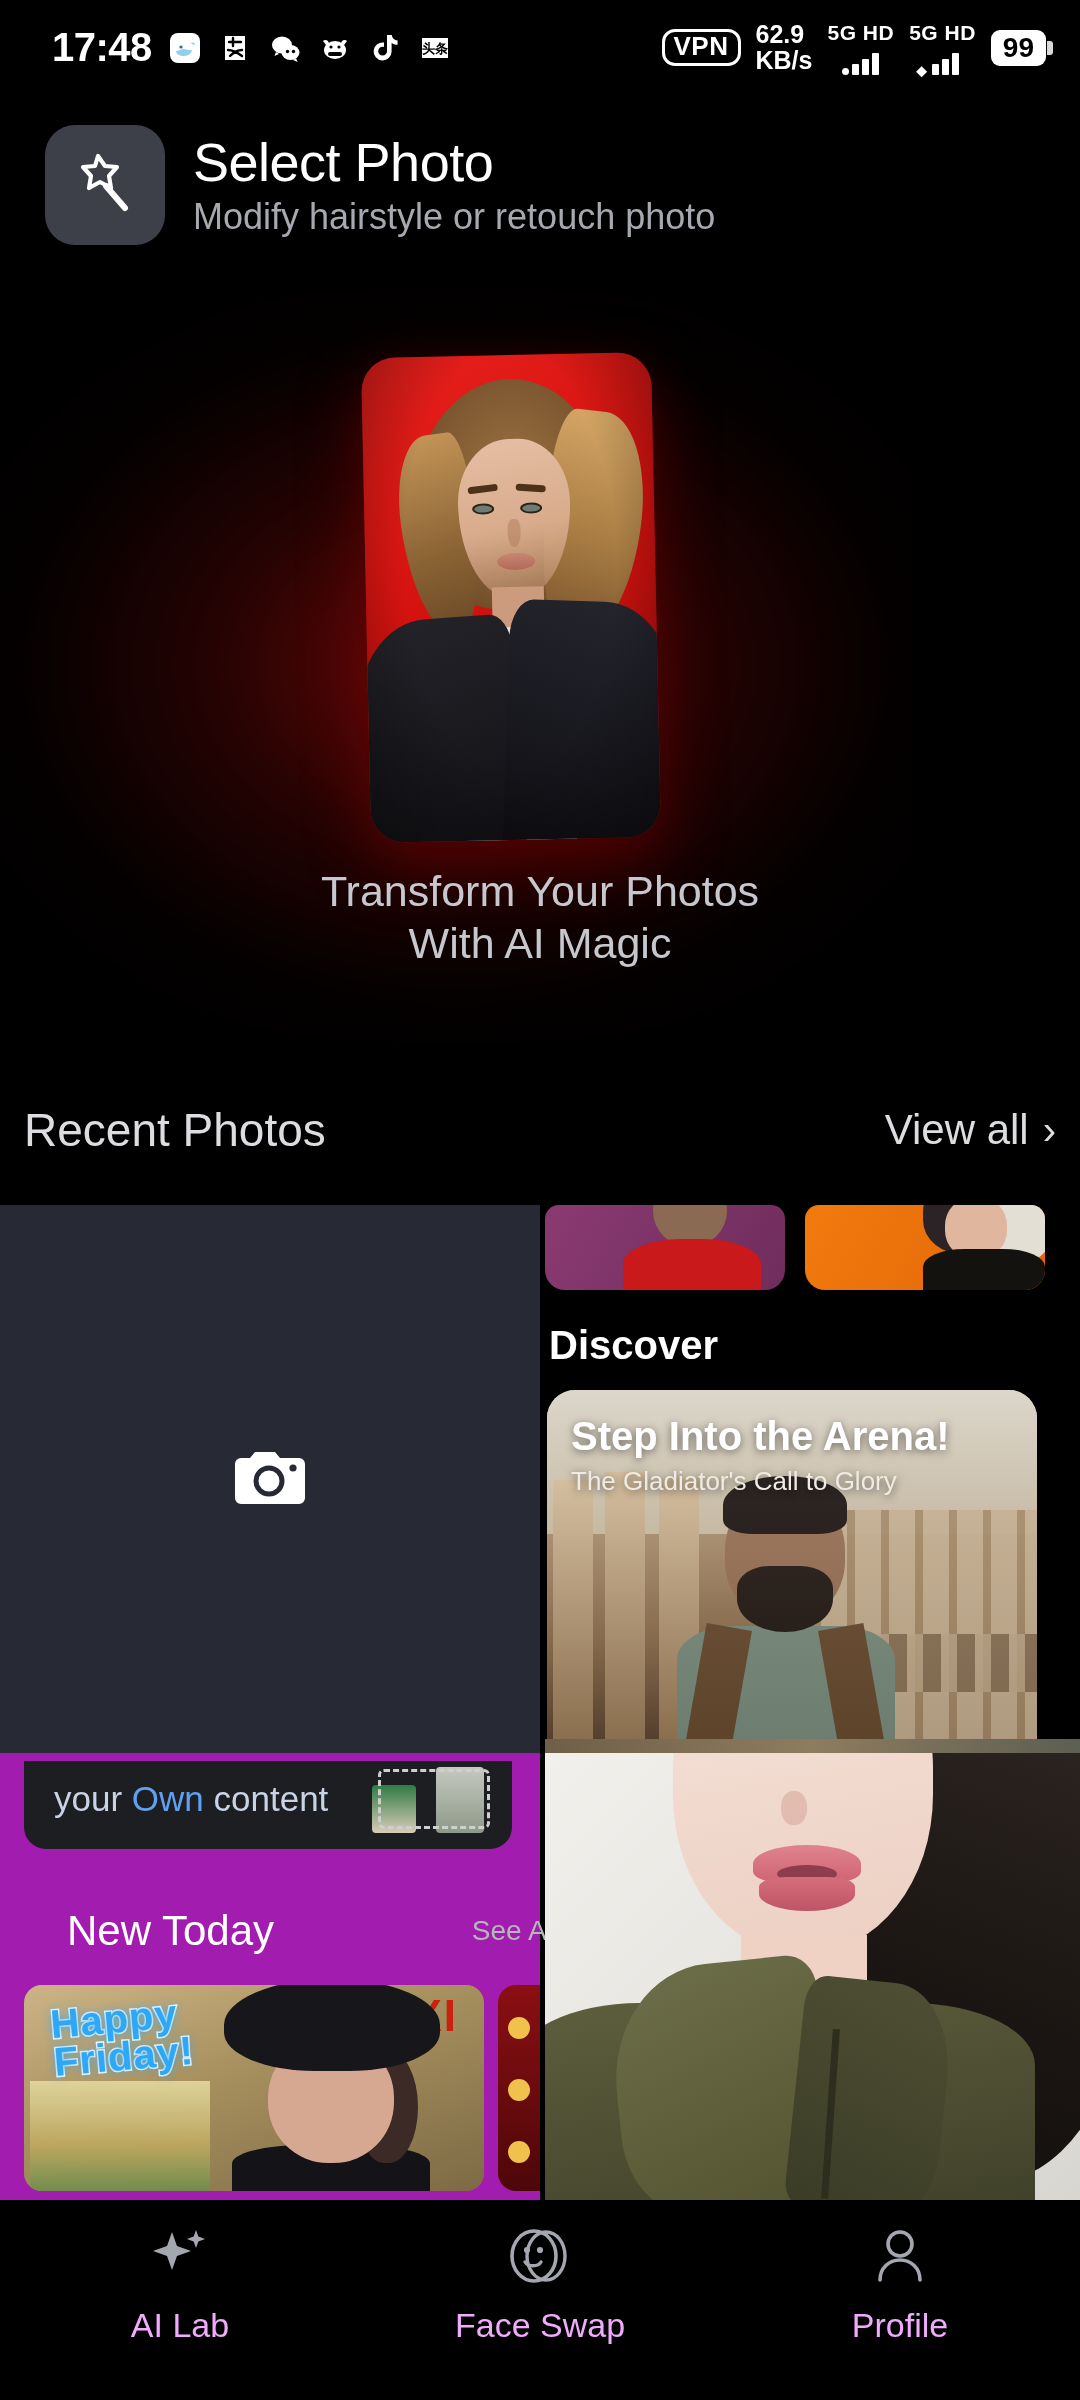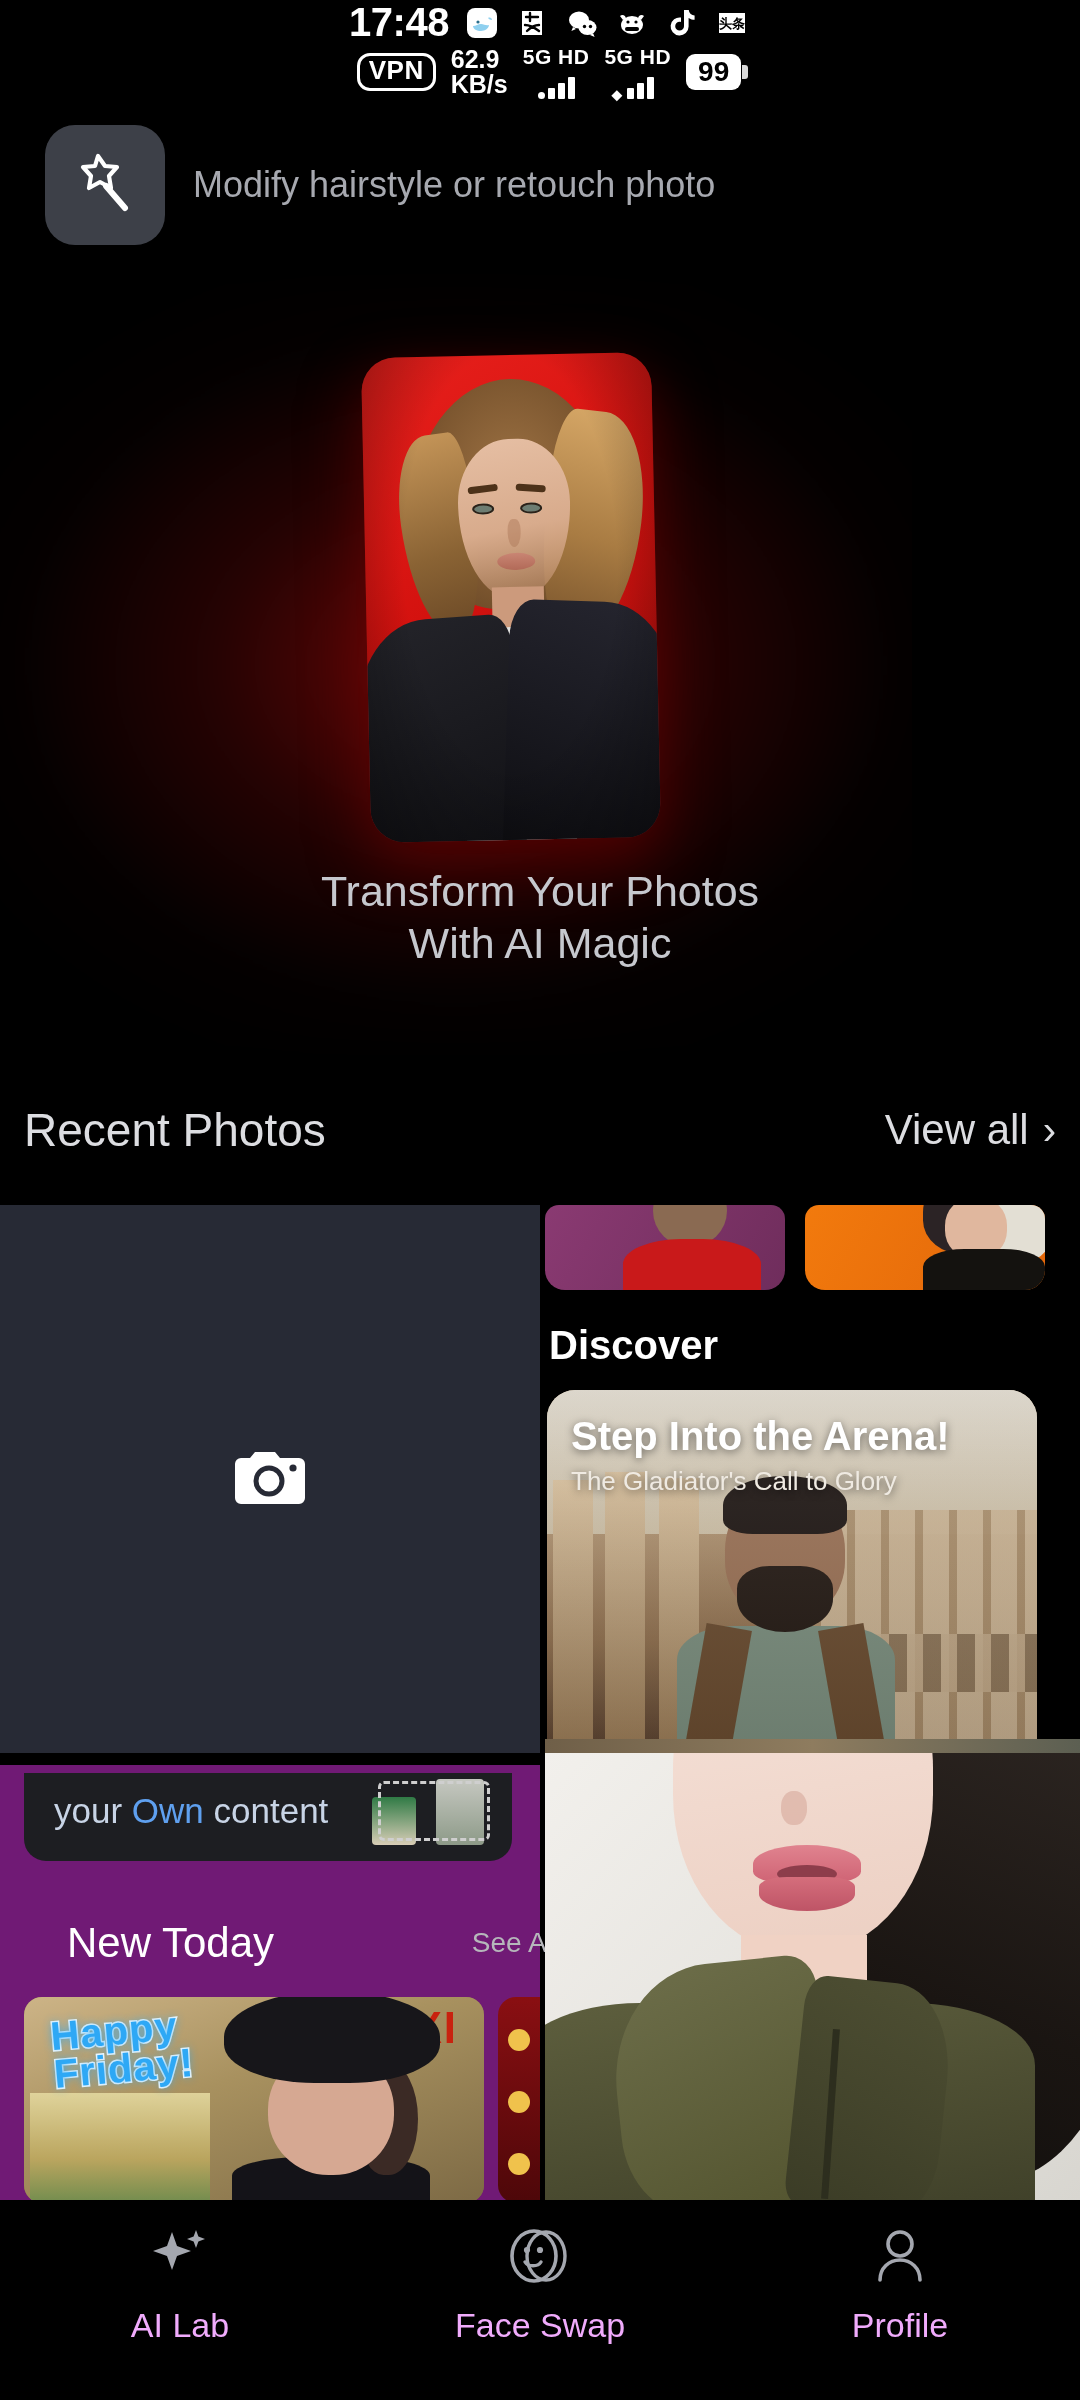--- a/index.html
+++ b/index.html
@@ -7,21 +7,20 @@
   body{
     width:1080px; height:2400px; position:relative; overflow:hidden;
     font-family:"Liberation Sans", sans-serif; color:#fff;
   }
 
   
   .statusbar{
     position:absolute; left:0; top:0; width:1080px; height:95px;
     display:flex; align-items:center; justify-content:space-between;
     padding:0 34px 0 52px;
-    flex-direction:column;
   }
   .sb-left{ display:flex; align-items:center; gap:16px; }
   .sb-clock{ font-size:40px; font-weight:700; letter-spacing:-0.5px; color:#fff; }
   .sb-ico{ width:34px; height:34px; display:flex; align-items:center; justify-content:center; }
   .sb-ico svg{ display:block; }
   .sb-right{ display:flex; align-items:center; gap:15px; }
   .vpn-badge{
     border:3px solid #fff; border-radius:13px; padding:1px 9px 3px;
     font-size:26px; font-weight:700; line-height:1.05; letter-spacing:0.5px;
   }
@@ -180,21 +179,21 @@
   .dc-man-beard{ position:absolute; left:190px; top:176px; width:96px; height:66px; background:#241a14; border-radius:34% 34% 50% 50%; }
   .dc-man-tunic{ position:absolute; left:130px; top:236px; width:218px; height:130px; background:#7b8e7e; border-radius:26% 26% 0 0; }
   .dc-strapl{ position:absolute; left:148px; top:236px; width:46px; height:130px; background:#6a4c30; transform:rotate(10deg); }
   .dc-strapr{ position:absolute; left:282px; top:236px; width:46px; height:130px; background:#6a4c30; transform:rotate(-10deg); }
   .dc-tint{ position:absolute; inset:0; background:linear-gradient(180deg,rgba(255,255,255,.1) 0%, rgba(0,0,0,.12) 100%); }
   .dc-t1{ position:absolute; left:24px; top:24px; font-size:40px; font-weight:700; color:#fff; text-shadow:0 2px 8px rgba(0,0,0,.5); }
   .dc-t2{ position:absolute; left:24px; top:76px; font-size:26px; color:#efeae2; text-shadow:0 2px 8px rgba(0,0,0,.6); }
 
   
   .low{ position:absolute; left:0; top:1753px; width:1080px; height:447px; }
-  .low-left{ position:absolute; left:0; top:12px; width:540px; height:447px; background:#701a75;text-decoration:underline; }
+  .low-left{ position:absolute; left:0; top:0; width:540px; height:447px; background:#a21caf;text-decoration:underline; }
   .own-band{
     position:absolute; left:24px; top:8px; width:488px; height:88px;
     background:#1d1e22; border-radius:0 0 22px 22px; overflow:hidden;
   }
   .own-txt{ position:absolute; left:30px; top:18px; font-size:35px; color:#c8d4e6; }
   .own-hl{ color:#5fa0ef; }
   .own-dash{
     position:absolute; right:22px; top:8px; width:112px; height:60px;
     border:3px dashed #cfcfcf; border-radius:6px;
   }
@@ -354,20 +353,21 @@
 <div class="header">
   <div class="wand-box">
     <span>
       <svg width="66" height="66" viewBox="0 0 66 66">
         <path d="M26 6l7 10 12 1-8 9 2 12-11-6-11 6 2-12-8-9 12-1z" fill="none" stroke="#fff" stroke-width="4.2" stroke-linejoin="round"></path>
         <path d="M34 36l19 22" stroke="#fff" stroke-width="6" stroke-linecap="round"></path>
       </svg>
     </span>
   </div>
   <div class="hdr-txt">
+    <div class="hdr-title">Select Photo</div>
     <div class="hdr-sub">Modify hairstyle or retouch photo</div>
   </div>
 </div>
 
 <div class="hero">
   <div class="hero-glow"></div>
   <div class="hero-card">
     <div class="pt-hair-back"></div>
     <div class="pt-hair-l"></div>
     <div class="pt-hair-r"></div>

